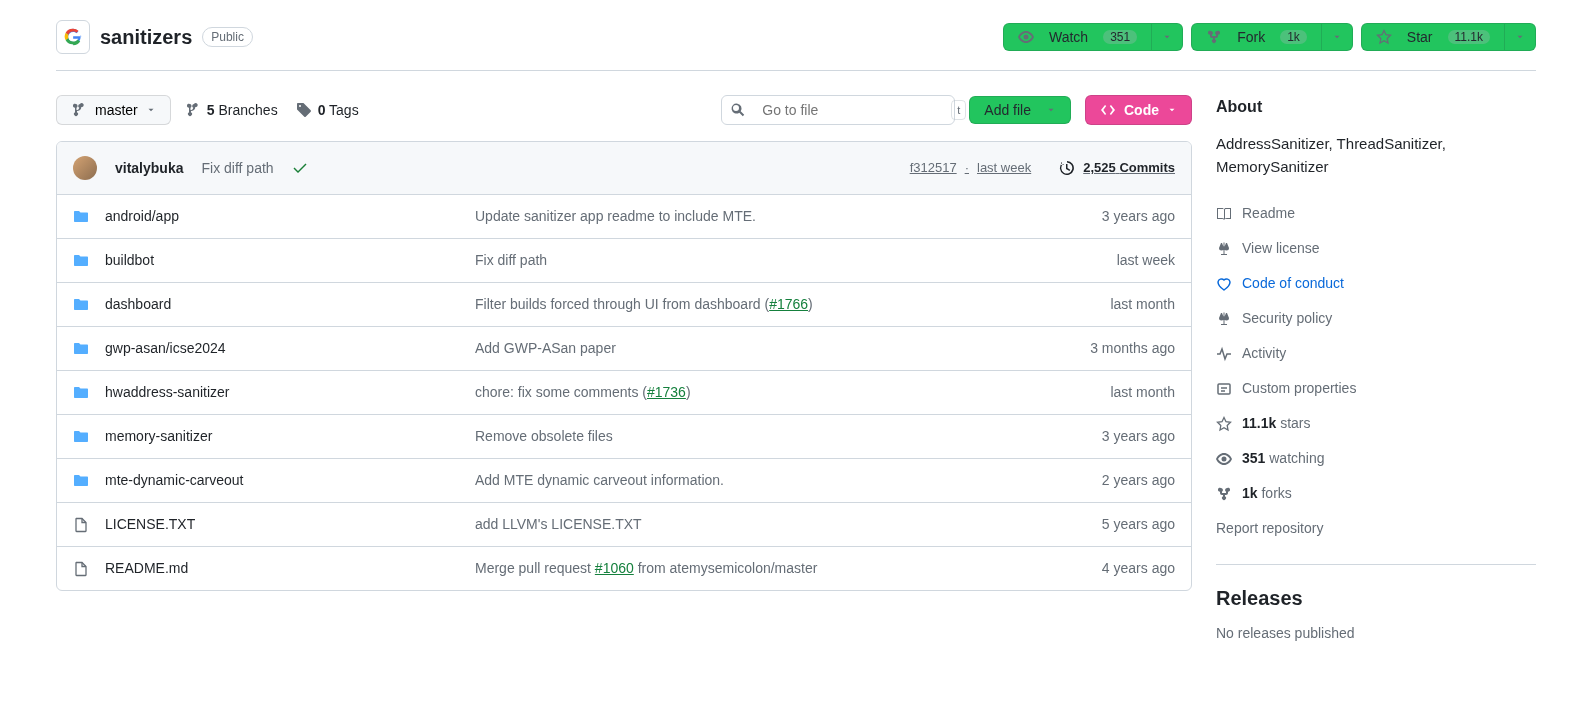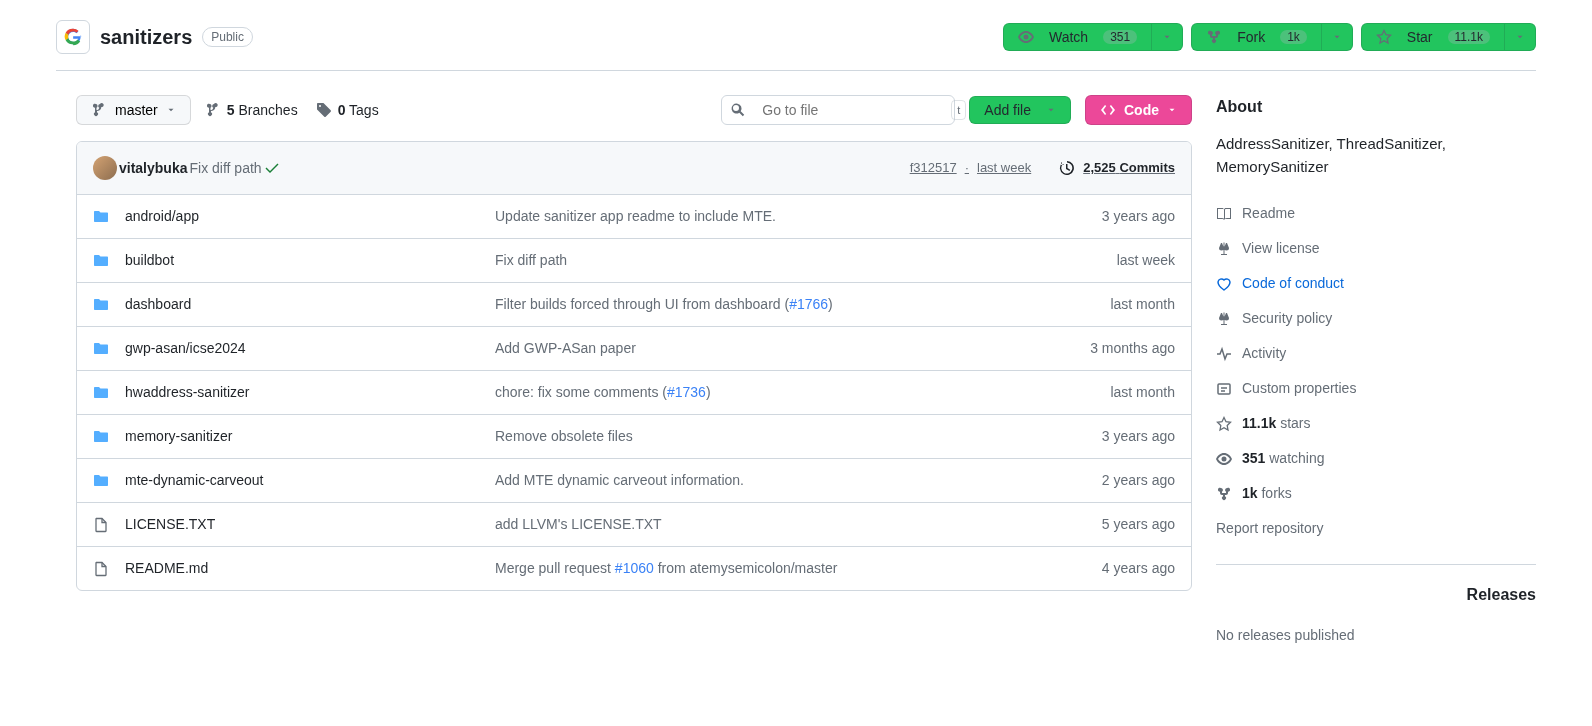--- a/index.html
+++ b/index.html
@@ -53,21 +53,21 @@
 .btn-group .btn.drop { border-top-left-radius: 0; border-bottom-left-radius: 0; border-left: 0; padding: 5px 10px; }
 .counter {
   background: rgba(175,184,193,0.3);
   border-radius: 2em;
   padding: 0 7px;
   font-size: 12px;
   font-weight: 500;
   color: #24292f;
 }
 .main-row { display: flex; gap: 24px; padding-top: 24px; }
-.main-left { flex: 1; min-width: 0; margin-left: 20px; }
+.main-left { flex: 1; min-width: 0; }
 .main-right { width: 320px; flex-shrink: 0; }
 .toolbar { display: flex; align-items: center; gap: 14px; margin-bottom: 16px; }
 .branch-btn {
   display: inline-flex; align-items: center; gap: 8px;
   padding: 6px 14px; font-size: 14px; font-weight: 500;
   background: #f6f8fa; border: 1px solid rgba(31,35,40,0.15);
   border-radius: 6px; cursor: pointer;
 }
 .branch-info { display: flex; align-items: center; gap: 18px; color: #656d76; }
 .branch-info a { display: inline-flex; align-items: center; gap: 6px; color: #1f2328; text-decoration: none; }
@@ -91,21 +91,21 @@
 }
 .code-btn {
   display: inline-flex; align-items: center; gap: 8px;
   padding: 6px 14px; font-size: 14px; font-weight: 600;
   background: #ec4899; color: #fff;
   border: 1px solid rgba(31,35,40,0.15);
   border-radius: 6px; cursor: pointer;
 }
 .file-box { border: 1px solid #d0d7de; border-radius: 6px; overflow: hidden; }
 .commit-bar {
-  display: flex; align-items: center; gap: 2px;
+  display: flex; align-items: center; gap: 18px;
   padding: 14px 16px; background: #f6f8fa;
   border-bottom: 1px solid #d0d7de;
 }
 .avatar {
   width: 24px; height: 24px; border-radius: 50%;
   background: linear-gradient(135deg, #d4a373, #8c6d4f);
 }
 .commit-bar .author { font-weight: 600; color: #1f2328; text-decoration: none; }
 .commit-bar .msg { color: #656d76; }
 .check-icon { color: #1a7f37; }
@@ -114,36 +114,36 @@
 .file-row {
   display: flex; align-items: center;
   padding: 11px 16px; border-bottom: 1px solid #d0d7de;
 }
 .file-row:last-child { border-bottom: none; justify-content: space-between; }
 .file-row .icon { width: 16px; color: #54aeff; margin-right: 16px; flex-shrink: 0; }
 .file-row .icon.file-ic { color: #656d76; }
 .file-row .name { width: 370px; flex-shrink: 0; }
 .file-row .name a { color: #1f2328; text-decoration: none; }
 .file-row .msg { flex: 1; color: #656d76; }
-.file-row .msg .link { color: #3b82f6; }
+.file-row .msg .link { color: #15803d; text-decoration: underline; }
 .file-row .date { color: #656d76; text-align: right; min-width: 110px; }
 .about-title { font-size: 16px; font-weight: 600; margin-bottom: 14px; }
 .about-desc { font-size: 15px; margin-bottom: 18px; }
 .sidebar-list { list-style: none; }
 .sidebar-list li { padding: 7px 0; }
 .sidebar-list li a {
   display: flex; align-items: center; gap: 10px;
   color: #656d76; text-decoration: none; font-size: 14px;
 }
 .sidebar-list li a.active { color: #0969da; }
 .sidebar-list .octicon { width: 16px; flex-shrink: 0; }
 .sidebar-list strong { color: #1f2328; font-weight: 600; }
 .report-link { color: #656d76; text-decoration: none; font-size: 14px; display: block; padding: 7px 0; }
 .divider { border-top: 1px solid #d0d7de; margin: 18px 0; }
-.releases-title { font-size: 16px; font-weight: 600; margin-bottom: 18px; text-align: right; }
+.releases-title { font-size: 20px; font-weight: 600; margin-bottom: 10px; }
 .muted { color: #656d76; font-size: 14px; }
 svg { display: block; }
 </style>
 </head>
 <body>
 
 <div class="container">
   <div class="header-row">
     <div class="repo-title">
       <span class="repo-logo">

